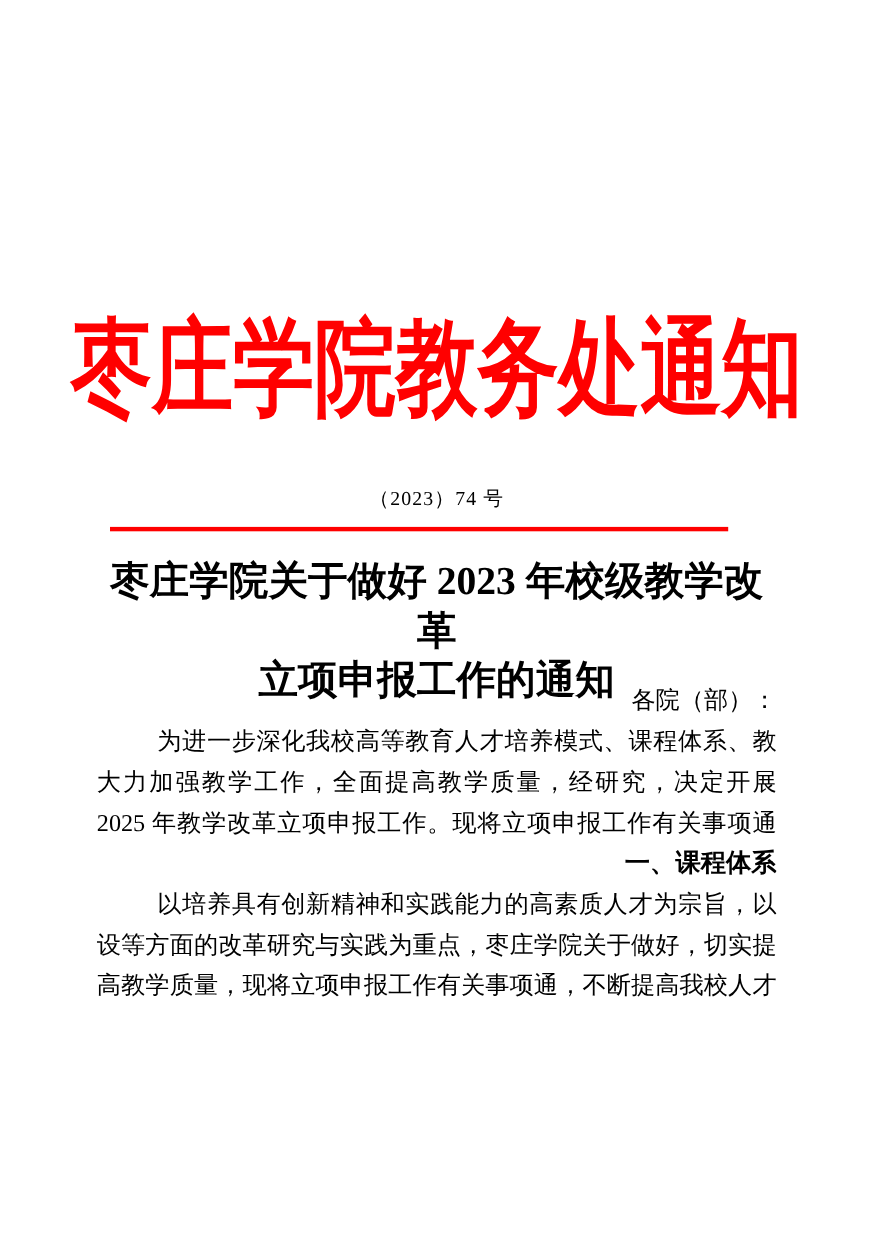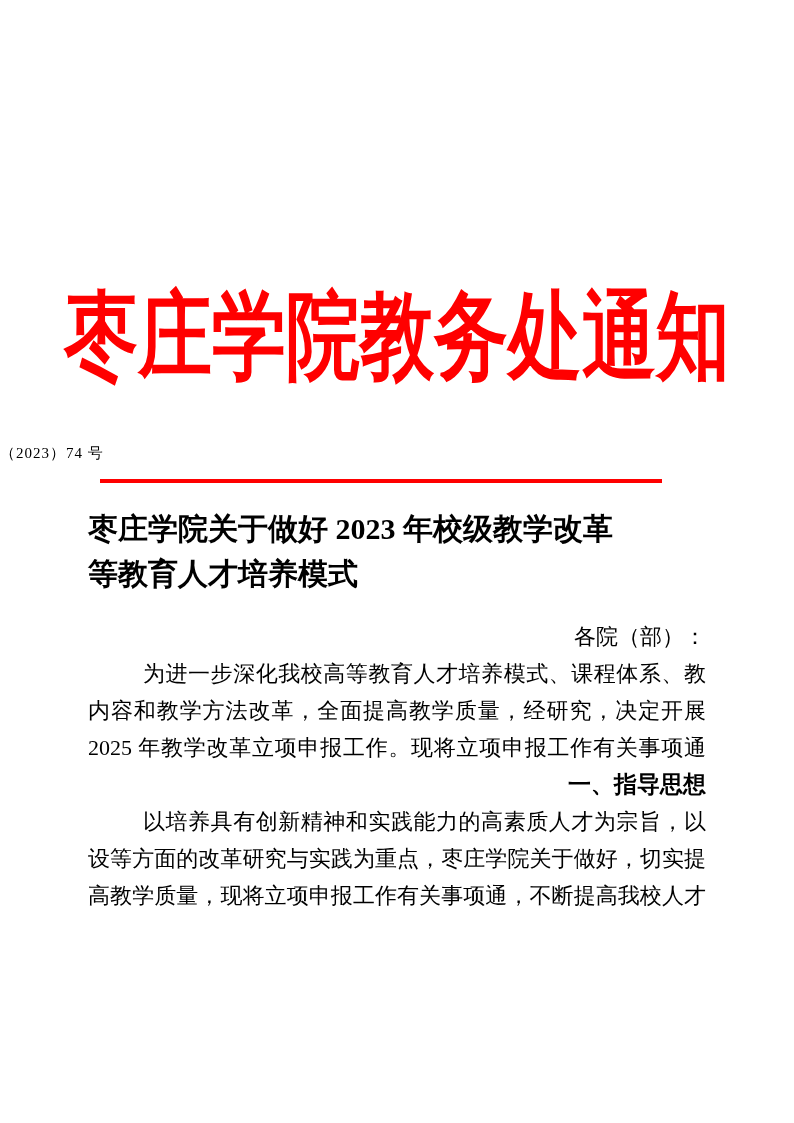--- a/index.html
+++ b/index.html
@@ -25,38 +25,40 @@
     color: #ff0000;
     transform: scaleY(1.3);
     transform-origin: 50% 0;
     white-space: nowrap;
   }
   .doc-number {
     position: absolute;
     top: 420px;
     left: 0;
     width: 794px;
-    font-size: 15px;
+    text-align: center;
+    font-size: 18px;
     line-height: 26px;
     letter-spacing: 1px;
   }
   .red-rule {
     position: absolute;
     top: 459px;
     left: 100px;
     width: 562px;
     height: 4px;
     background: #ff0000;
   }
   .doc-title {
     position: absolute;
     top: 486px;
     left: 88px;
     width: 618px;
-    font-size: 30px;
+    text-align: center;
+    font-size: 36px;
     line-height: 45px;
     font-weight: 700;
   }
   .body-text {
     position: absolute;
     top: 598px;
     left: 88px;
     width: 618px;
     font-size: 22px;
     line-height: 37px;
@@ -76,27 +78,27 @@
 <div id="page">
 
   <div class="banner">枣庄学院教务处通知</div>
 
   <div class="doc-number">（2023）74 号</div>
 
   <div class="red-rule"></div>
 
   <div class="doc-title">
     <div>枣庄学院关于做好 2023 年校级教学改革</div>
-    <div>等教育人才培养模式</div>
+    <div>立项申报工作的通知</div>
   </div>
 
   <div class="body-text">
     <div class="line">各院（部）：</div>
     <div class="line indent justify">为进一步深化我校高等教育人才培养模式、课程体系、教学</div>
-    <div class="line justify">内容和教学方法改革，全面提高教学质量，经研究，决定开展</div>
+    <div class="line justify">大力加强教学工作，全面提高教学质量，经研究，决定开展</div>
     <div class="line justify">2025 年教学改革立项申报工作。现将立项申报工作有关事项通</div>
-    <div class="line indent heading">一、指导思想</div>
+    <div class="line indent heading">一、课程体系</div>
     <div class="line indent justify">以培养具有创新精神和实践能力的高素质人才为宗旨，以高</div>
     <div class="line justify">设等方面的改革研究与实践为重点，枣庄学院关于做好，切实提</div>
     <div class="line justify">高教学质量，现将立项申报工作有关事项通，不断提高我校人才</div>
   </div>
 
 </div>
 
 </body></html>

